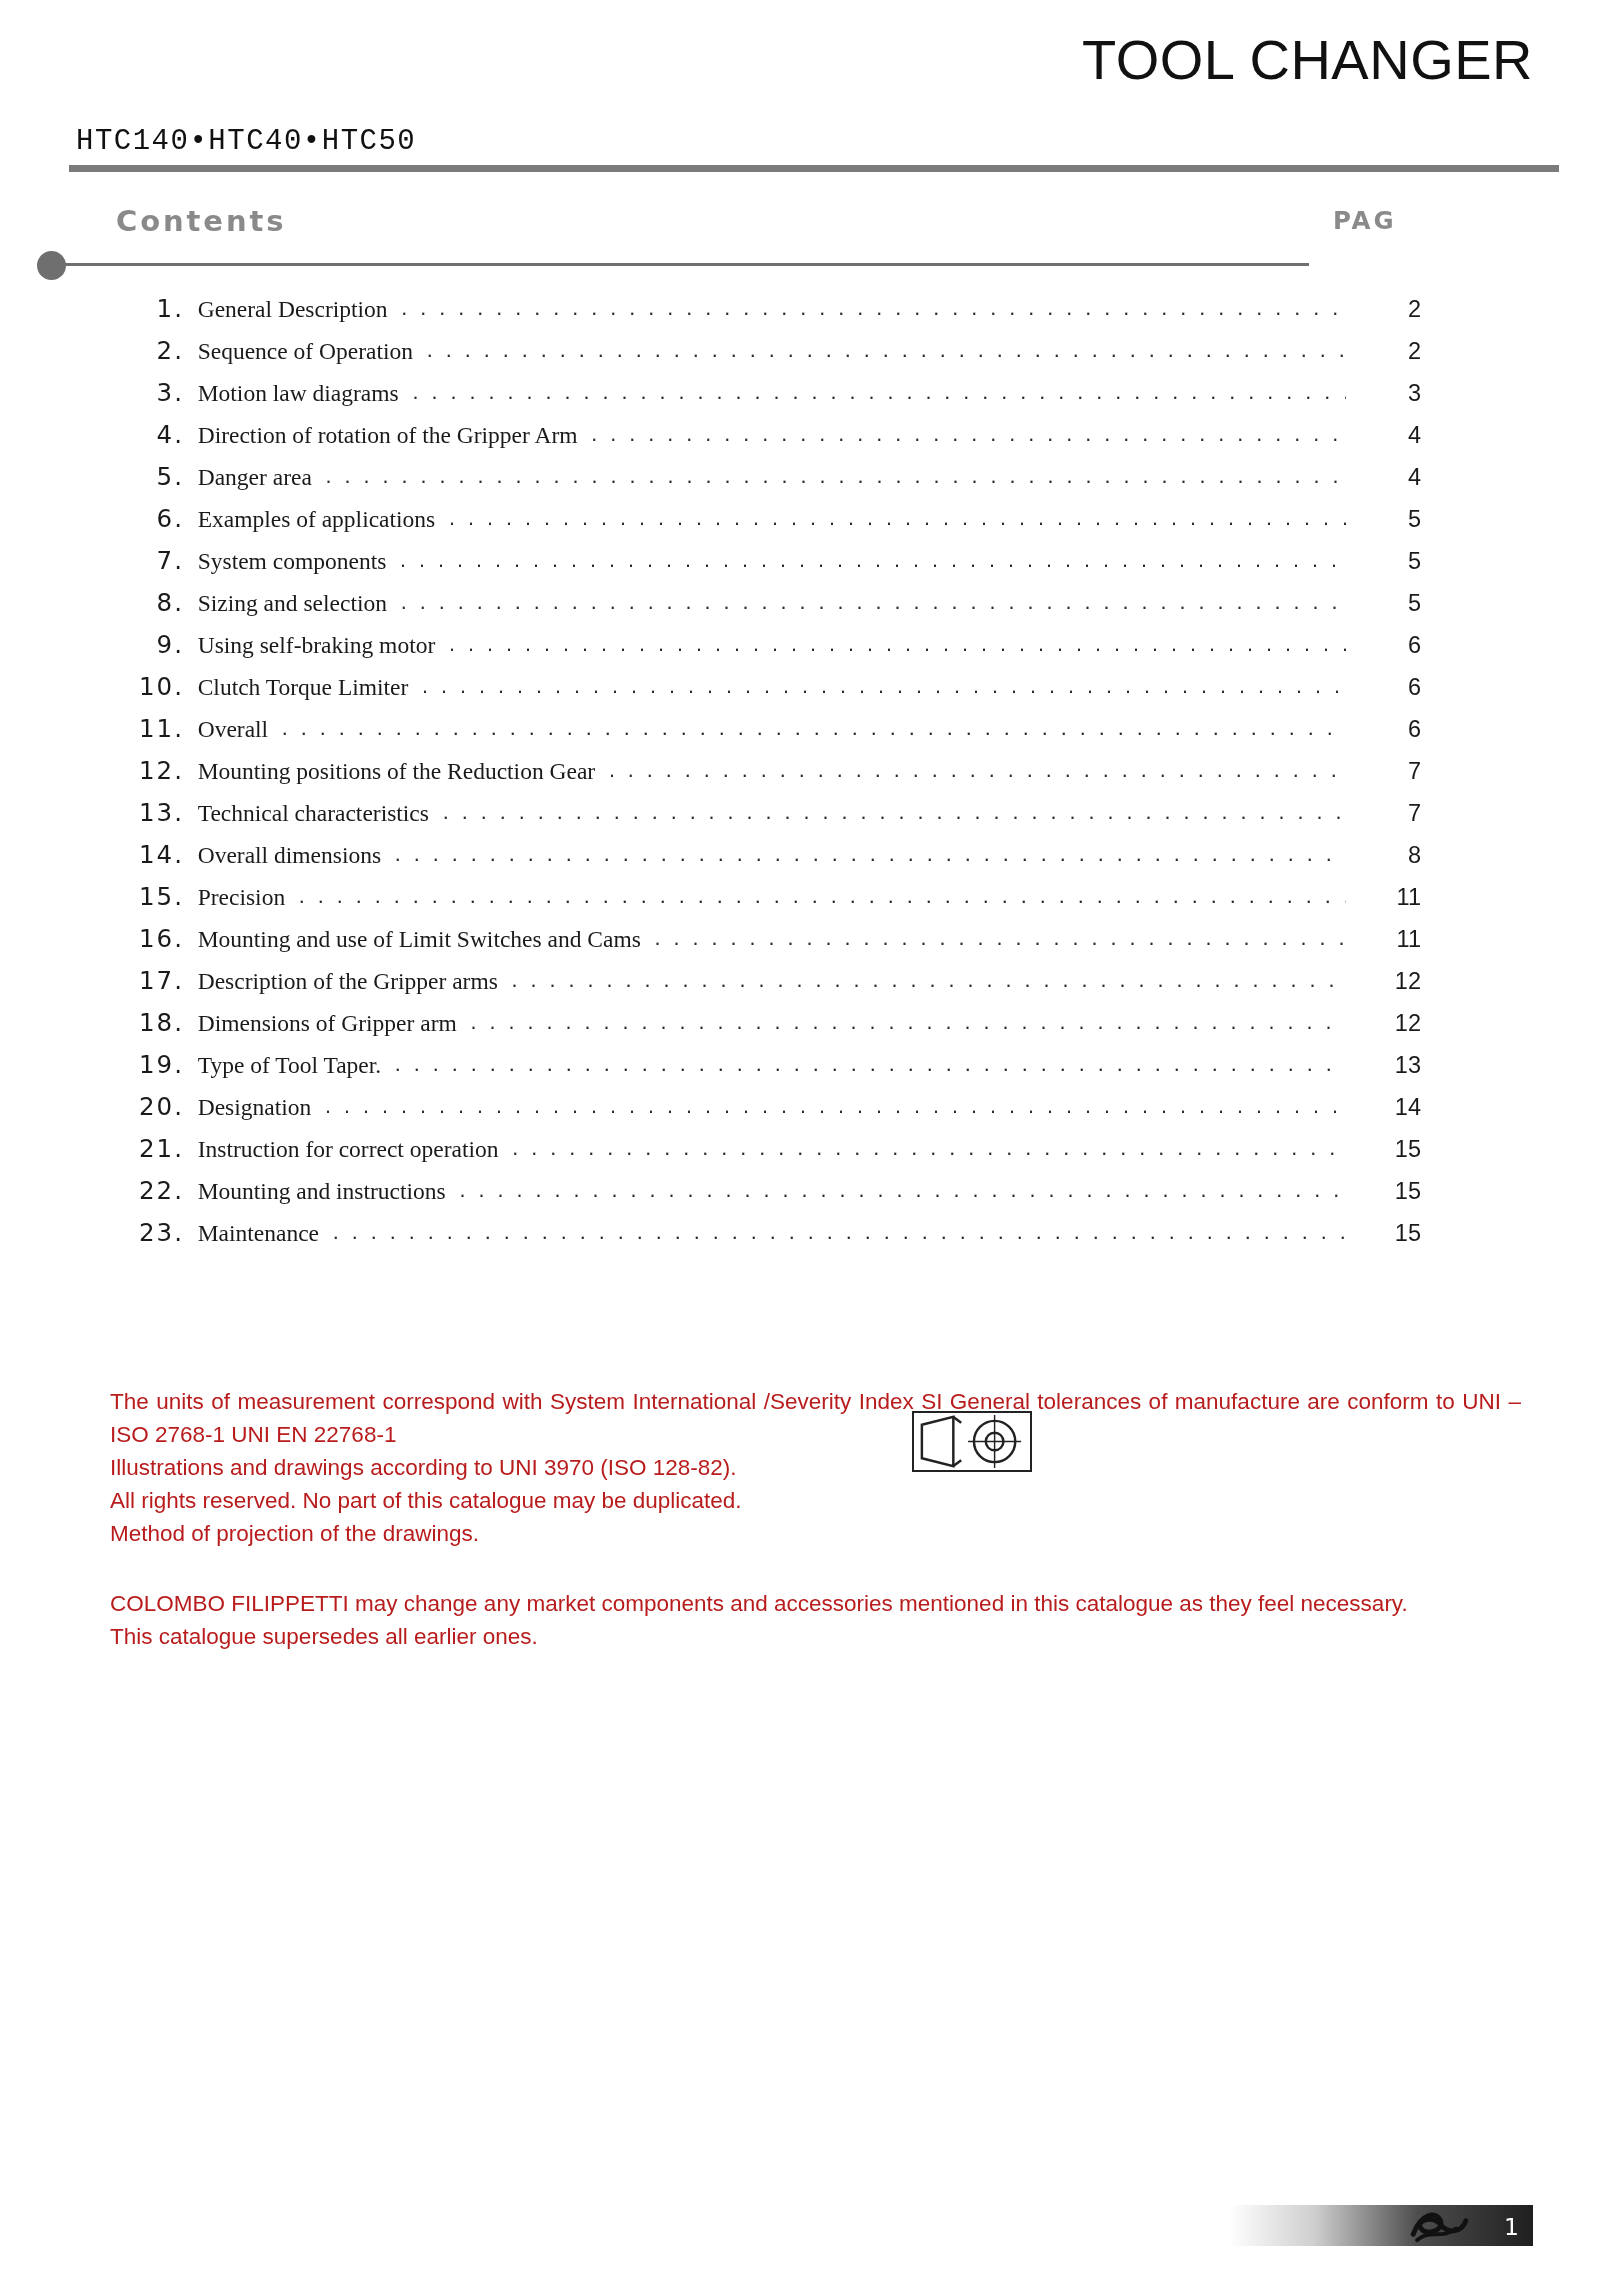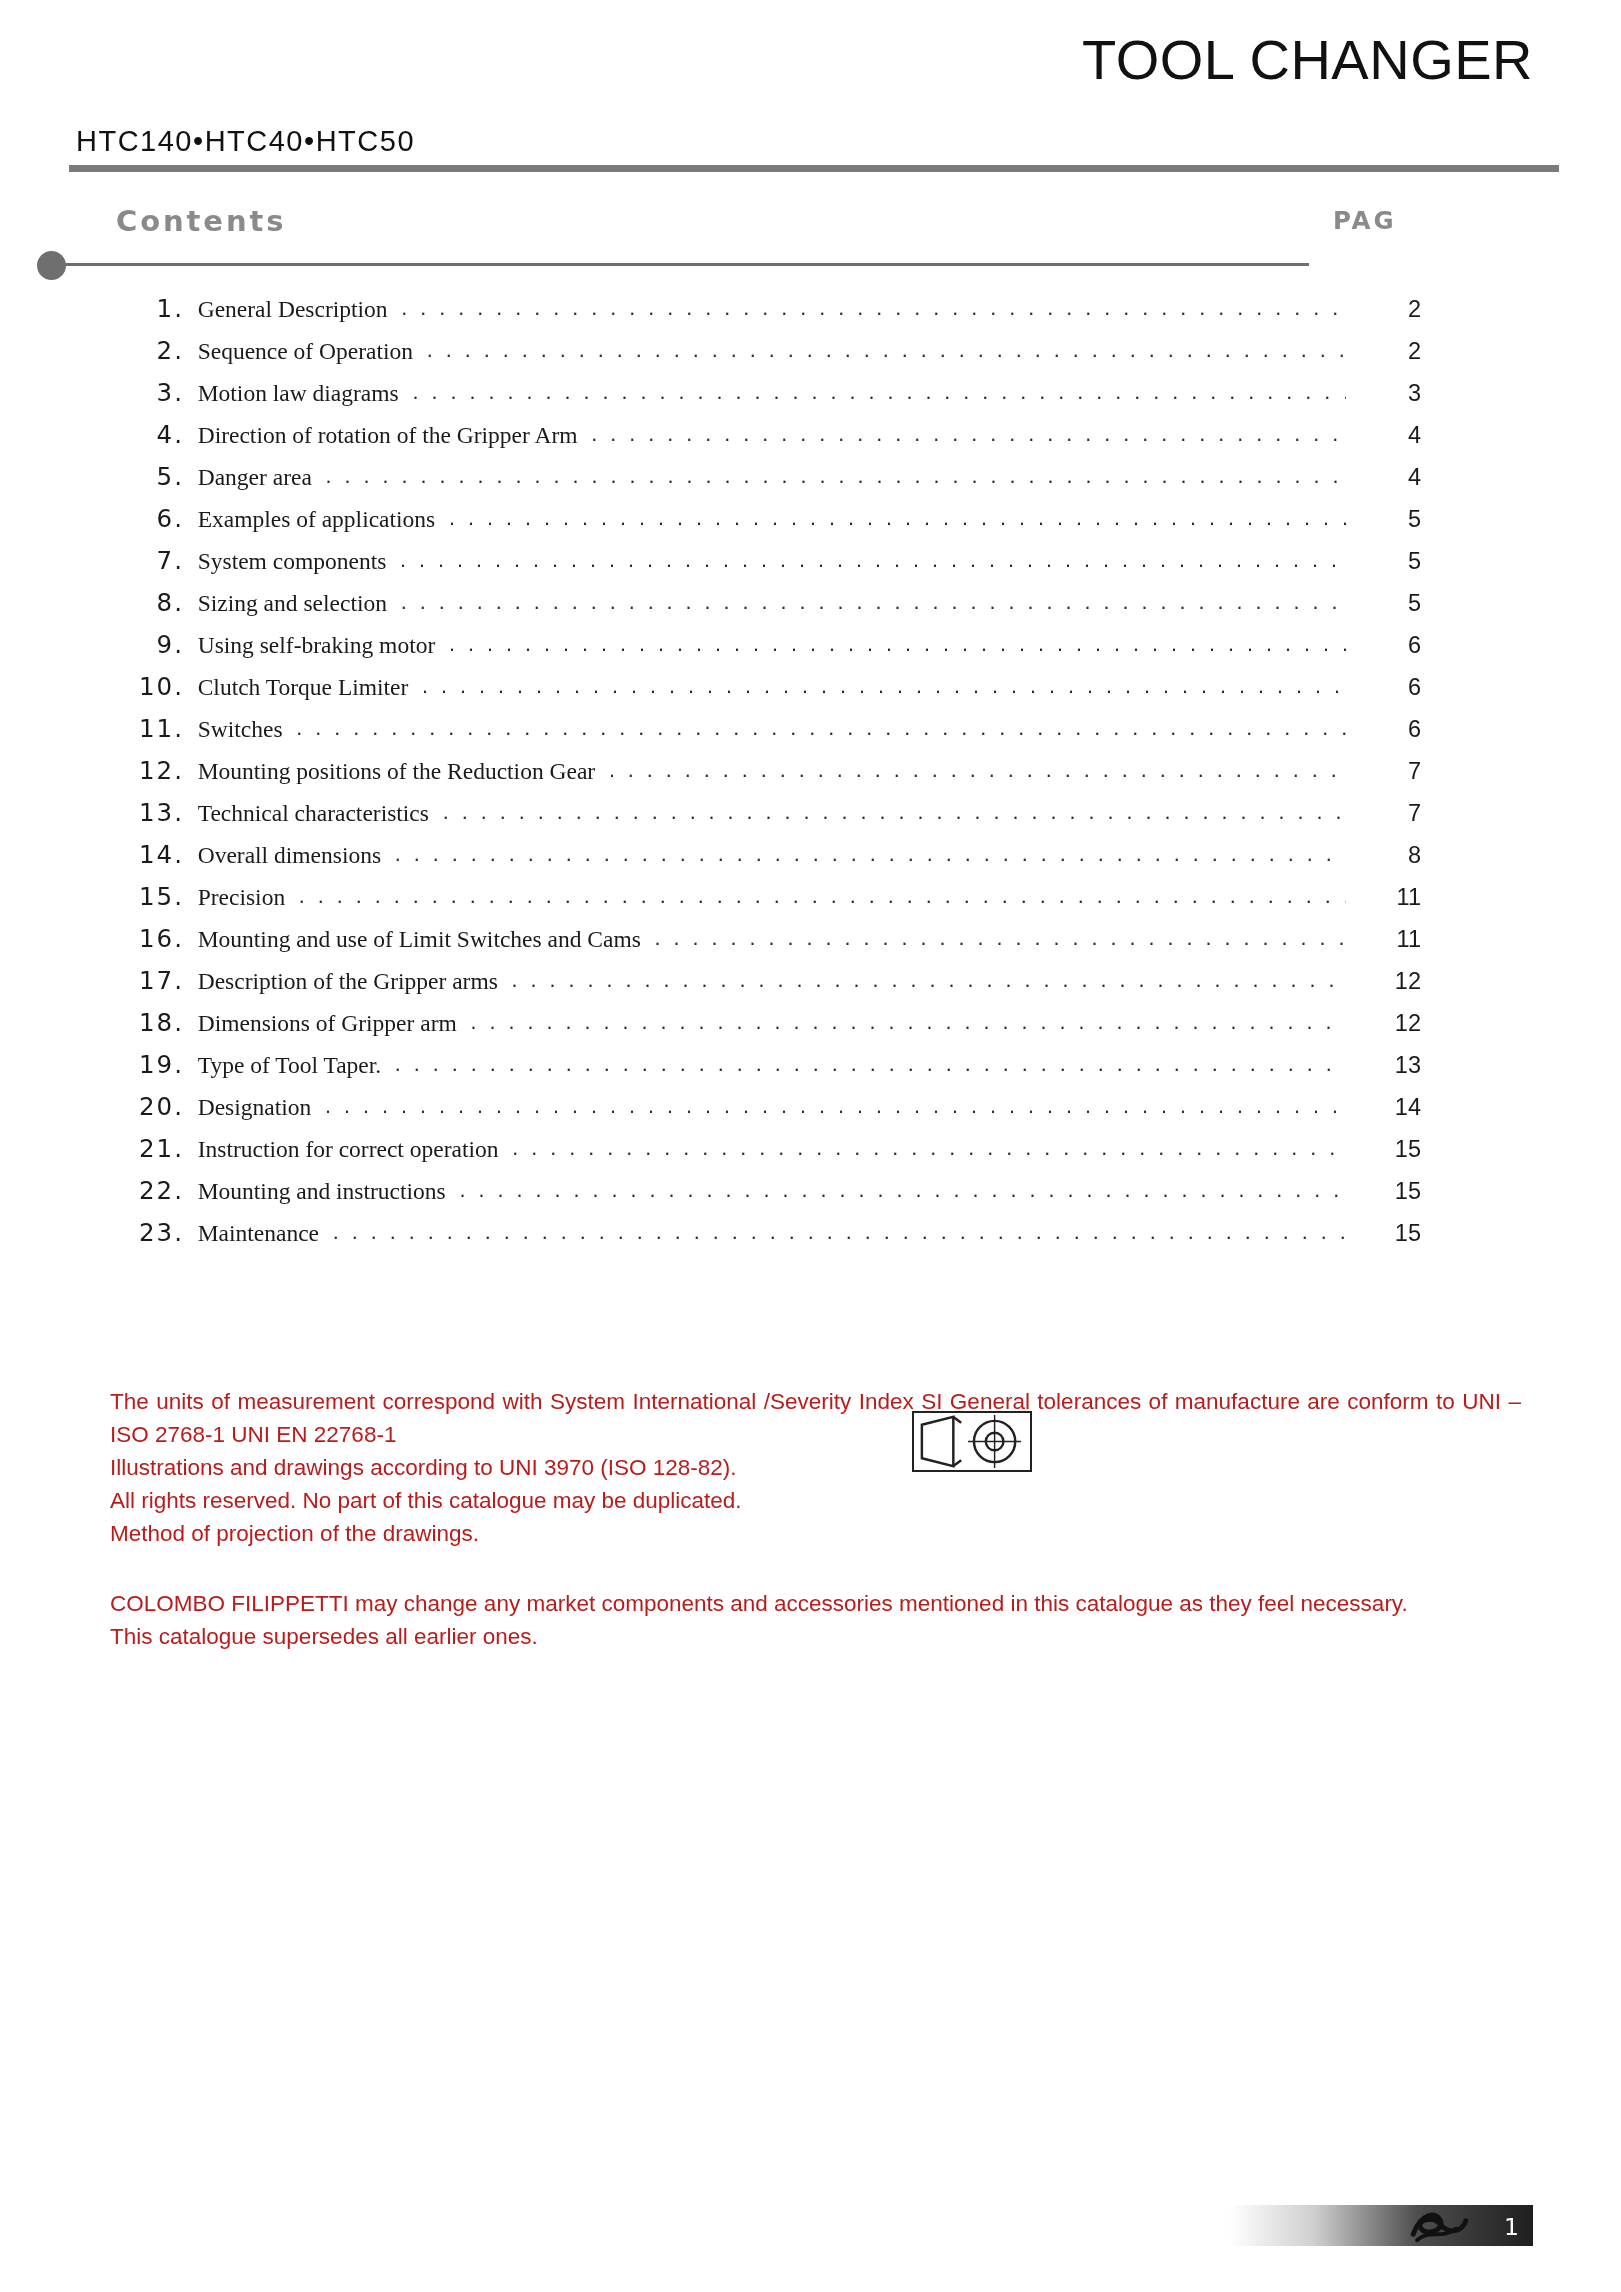--- a/index.html
+++ b/index.html
@@ -35,21 +35,21 @@
     white-space: nowrap;
   }
 
   .model-line {
     position: absolute;
     left: 76px;
     top: 125px;
     font-size: 29px;
     letter-spacing: 1.5px;
     color: #111;
-    font-family: Liberation Sans, sans-serif;
+    font-family: Liberation Mono, monospace;
     white-space: nowrap;
   }
 
   .header-rule {
     position: absolute;
     left: 69px;
     top: 165px;
     width: 1490px;
     height: 6.9px;
     background: #7b7b7b;
@@ -267,21 +267,21 @@
         <span class="toc-page">6</span>
       </div>
       <div class="toc-row">
         <span class="toc-num">10.</span>
         <span class="toc-label">Clutch Torque Limiter</span>
         <span class="toc-dots">. . . . . . . . . . . . . . . . . . . . . . . . . . . . . . . . . . . . . . . . . . . . . . . . . . . . . . . . . . . . . . . . . . . . . . . . . . . . . . . . . . . . . . . . . . . . . . . . . . . . . . . . . . . . . . . . . . . . . . . .</span>
         <span class="toc-page">6</span>
       </div>
       <div class="toc-row">
         <span class="toc-num">11.</span>
-        <span class="toc-label">Switches</span>
+        <span class="toc-label">Overall</span>
         <span class="toc-dots">. . . . . . . . . . . . . . . . . . . . . . . . . . . . . . . . . . . . . . . . . . . . . . . . . . . . . . . . . . . . . . . . . . . . . . . . . . . . . . . . . . . . . . . . . . . . . . . . . . . . . . . . . . . . . . . . . . . . . . . .</span>
         <span class="toc-page">6</span>
       </div>
       <div class="toc-row">
         <span class="toc-num">12.</span>
         <span class="toc-label">Mounting positions of the Reduction Gear</span>
         <span class="toc-dots">. . . . . . . . . . . . . . . . . . . . . . . . . . . . . . . . . . . . . . . . . . . . . . . . . . . . . . . . . . . . . . . . . . . . . . . . . . . . . . . . . . . . . . . . . . . . . . . . . . . . . . . . . . . . . . . . . . . . . . . .</span>
         <span class="toc-page">7</span>
       </div>
       <div class="toc-row">

